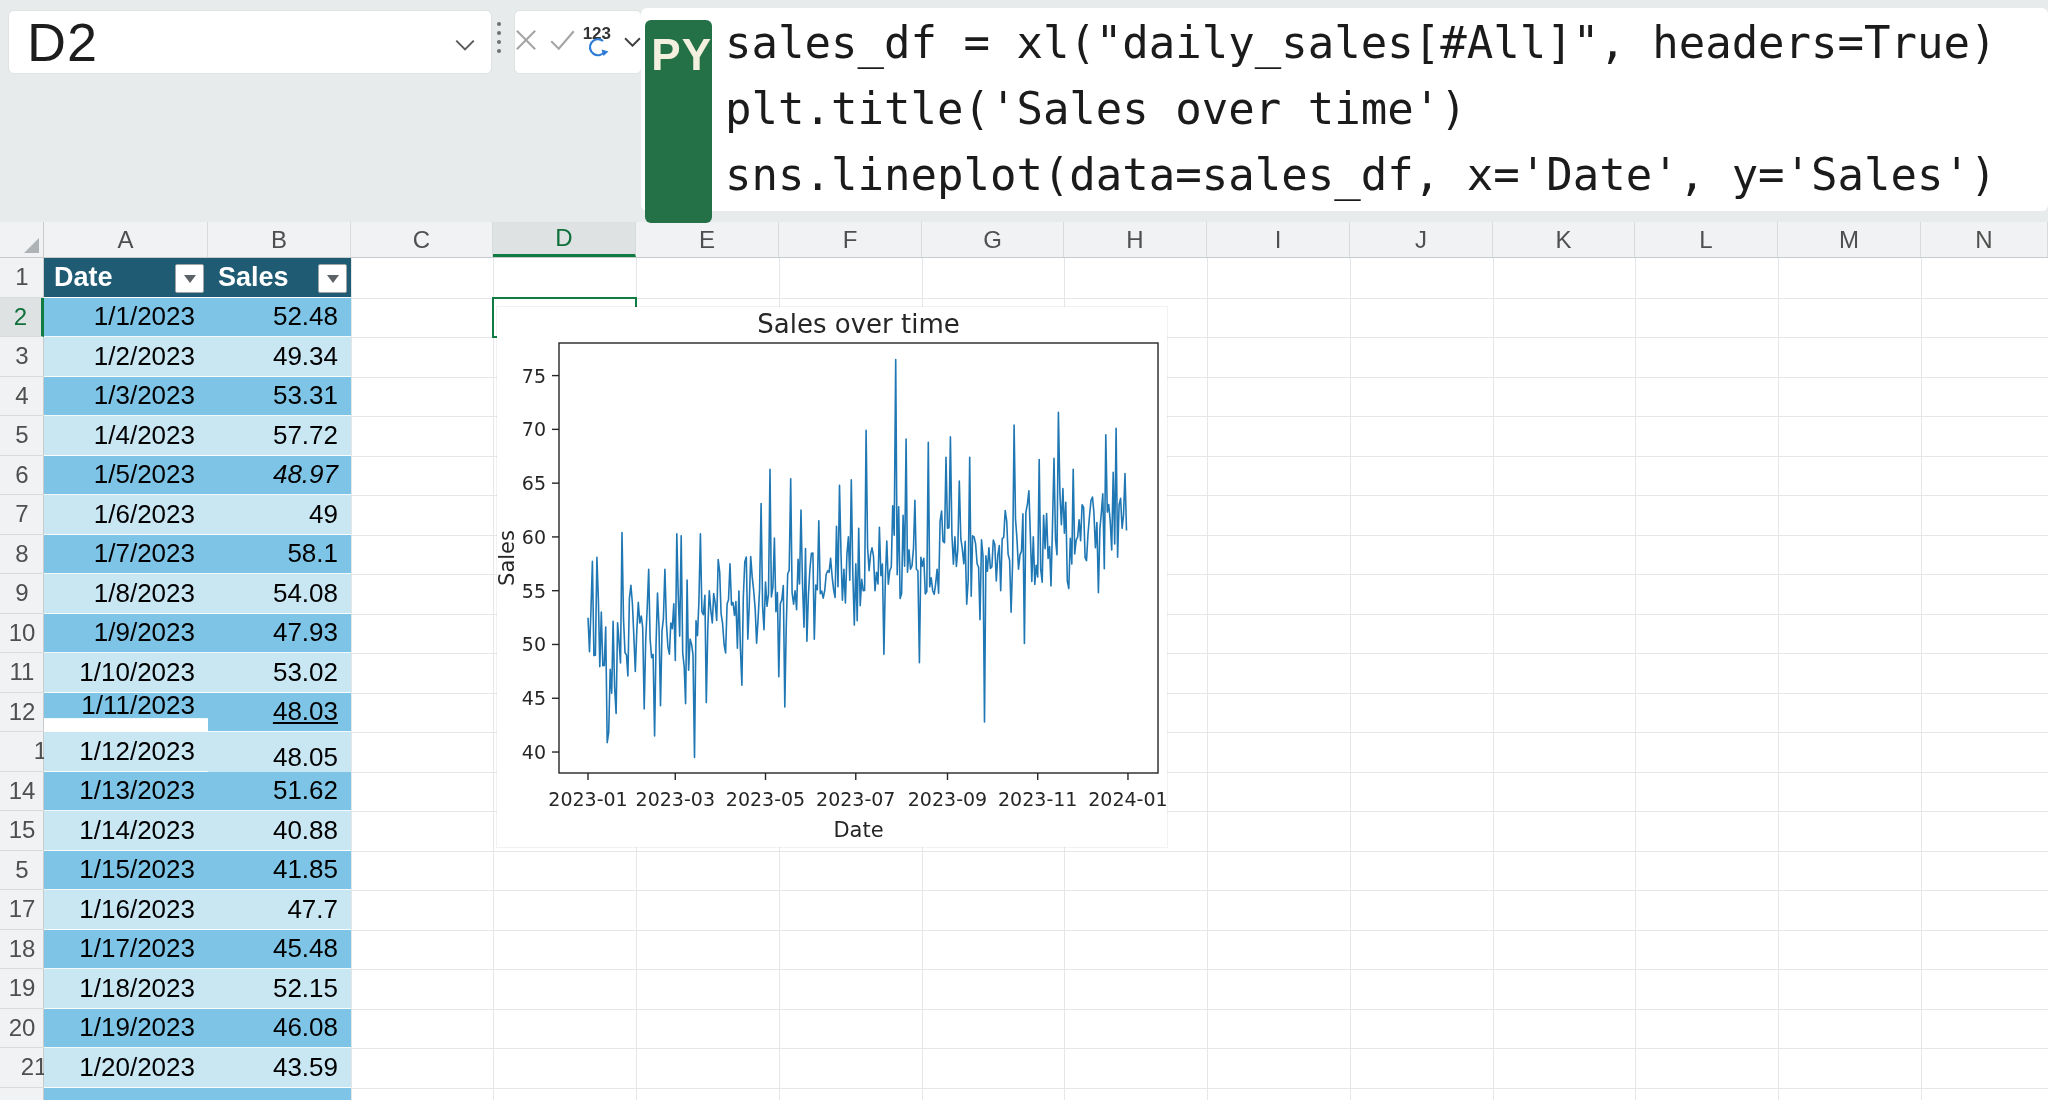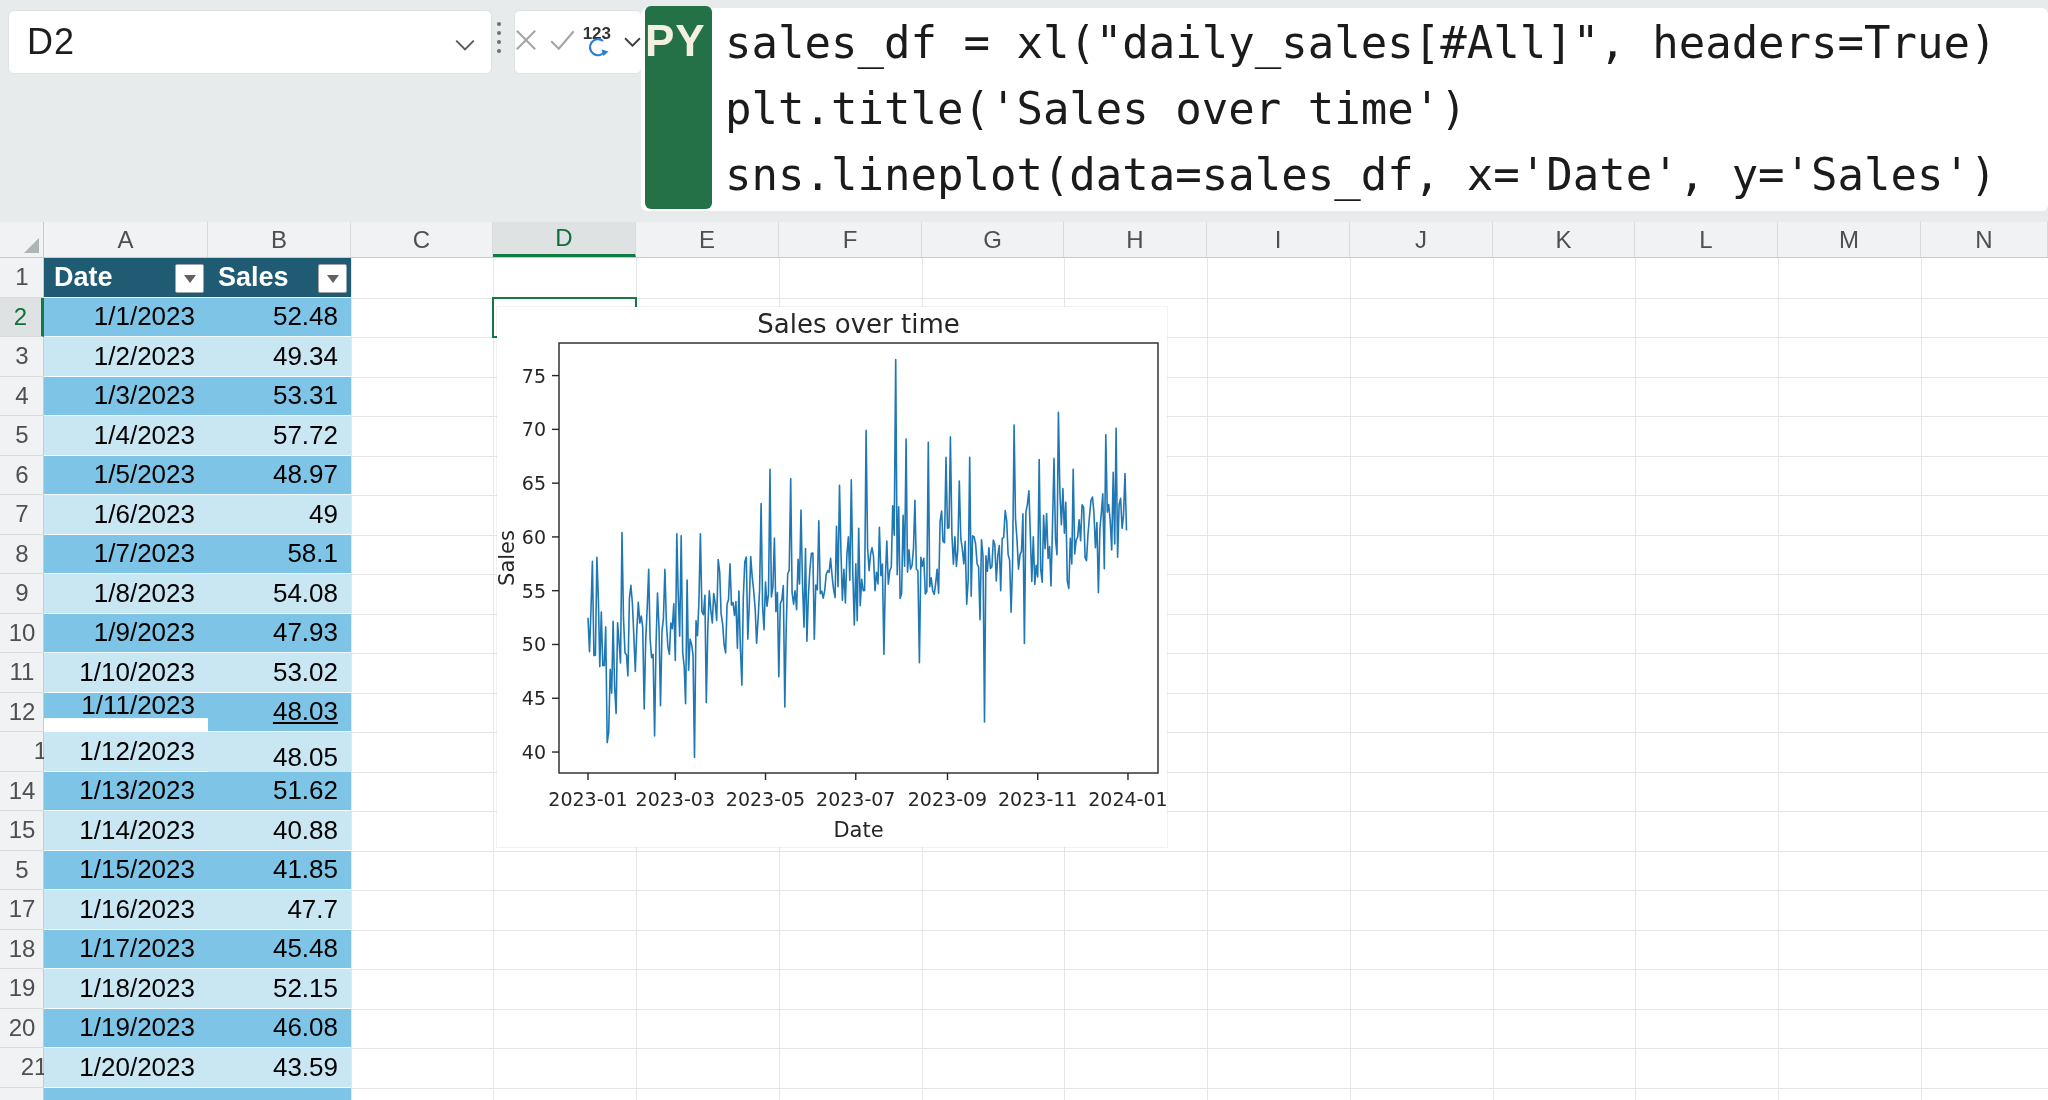--- a/index.html
+++ b/index.html
@@ -3,32 +3,32 @@
 <meta charset="utf-8">
 <style>
   html,body{margin:0;padding:0;background:#fff;}
   #stage{position:relative;width:2048px;height:1100px;overflow:hidden;
          font-family:"Liberation Sans",sans-serif;background:#ffffff;}
 
   
   #topbar{position:absolute;left:0;top:0;width:2048px;height:222px;background:#E7EBEC;}
   #name-box{position:absolute;left:8px;top:10px;width:482px;height:62px;background:#fff;
             border:1px solid #DFE3E4;border-radius:6px;display:flex;align-items:center;}
-  #name-box .val{font-size:36px;color:#1d1d1d;padding-left:18px;letter-spacing:1px;}
+  #name-box .val{font-size:54px;color:#1d1d1d;padding-left:18px;letter-spacing:1px;}
   #name-box .chev{position:absolute;right:16px;top:26px;}
   #fx-dots{position:absolute;left:497px;top:22px;display:flex;flex-direction:column;gap:5px;}
   #fx-dots i{width:4px;height:4px;border-radius:50%;background:#6f6f6f;}
   #action-box{position:absolute;left:514px;top:10px;width:126px;height:62px;background:#fff;
               border:1px solid #DFE3E4;border-radius:6px;display:flex;align-items:center;
               justify-content:center;gap:13px;}
   .icon-123{position:relative;width:34px;height:36px;}
   .icon-123 .num{position:absolute;right:0;top:0;font-size:17px;color:#333;font-weight:bold;}
   .icon-123 svg{position:absolute;left:0;bottom:0;}
-  #py-badge{position:absolute;left:645px;top:6px;width:67px;height:203px;background:#247148;
-            border-radius:6px;display:flex;justify-content:flex-start;z-index:3;}
+  #py-badge{position:absolute;left:645px;top:20px;width:67px;height:203px;background:#247148;
+            border-radius:6px;display:flex;justify-content:flex-end;z-index:3;}
   #py-badge span{font-size:44px;font-weight:bold;color:#F4F0DF;margin-top:10px;letter-spacing:1px;}
   #formula-area{position:absolute;left:641px;top:8px;width:1407px;height:203px;background:#fff;
                 border-radius:6px;overflow:hidden;z-index:2;}
   #formula-lines{position:absolute;left:84px;top:2px;white-space:pre;}
   .code-line{font-family:"DejaVu Sans Mono","Liberation Mono",monospace;font-size:44px;
              line-height:66px;color:#1b1b1b;}
 
   
   #sheet{position:absolute;left:0;top:222px;width:2048px;height:878px;background:#fff;}
   #colstrip{position:absolute;left:0;top:0;width:2048px;height:36px;background:#F1F2F3;
@@ -209,21 +209,21 @@
           </span></div>
         <div class="tcell tdata band-a" style="left: 44px; top: 75.5px; width: 164px; height: 39.5px;">1/1/2023</div>
         <div class="tcell tdata band-a" style="left: 208px; top: 75.5px; width: 143px; height: 39.5px;">52.48</div>
         <div class="tcell tdata band-b" style="left: 44px; top: 115px; width: 164px; height: 39.5px;">1/2/2023</div>
         <div class="tcell tdata band-b" style="left: 208px; top: 115px; width: 143px; height: 39.5px;">49.34</div>
         <div class="tcell tdata band-a" style="left: 44px; top: 154.5px; width: 164px; height: 39.5px;">1/3/2023</div>
         <div class="tcell tdata band-a" style="left: 208px; top: 154.5px; width: 143px; height: 39.5px;">53.31</div>
         <div class="tcell tdata band-b" style="left: 44px; top: 194px; width: 164px; height: 39.5px;">1/4/2023</div>
         <div class="tcell tdata band-b" style="left: 208px; top: 194px; width: 143px; height: 39.5px;">57.72</div>
         <div class="tcell tdata band-a" style="left: 44px; top: 233.5px; width: 164px; height: 39.5px;">1/5/2023</div>
-        <div class="tcell tdata band-a" style="left: 208px; top: 233.5px; width: 143px; height: 39.5px;">48.97</div>
+        <div class="tcell tdata band-a" style="left: 208px; top: 233.5px; width: 143px; height: 39.5px; font-style: italic;">48.97</div>
         <div class="tcell tdata band-b" style="left: 44px; top: 273px; width: 164px; height: 39.5px;">1/6/2023</div>
         <div class="tcell tdata band-b" style="left: 208px; top: 273px; width: 143px; height: 39.5px;">49</div>
         <div class="tcell tdata band-a" style="left: 44px; top: 312.5px; width: 164px; height: 39.5px;">1/7/2023</div>
         <div class="tcell tdata band-a" style="left: 208px; top: 312.5px; width: 143px; height: 39.5px;">58.1</div>
         <div class="tcell tdata band-b" style="left: 44px; top: 352px; width: 164px; height: 39.5px;">1/8/2023</div>
         <div class="tcell tdata band-b" style="left: 208px; top: 352px; width: 143px; height: 39.5px;">54.08</div>
         <div class="tcell tdata band-a" style="left: 44px; top: 391.5px; width: 164px; height: 39.5px;">1/9/2023</div>
         <div class="tcell tdata band-a" style="left: 208px; top: 391.5px; width: 143px; height: 39.5px;">47.93</div>
         <div class="tcell tdata band-b" style="left: 44px; top: 431px; width: 164px; height: 39.5px;">1/10/2023</div>
         <div class="tcell tdata band-b" style="left: 208px; top: 431px; width: 143px; height: 39.5px;">53.02</div>

